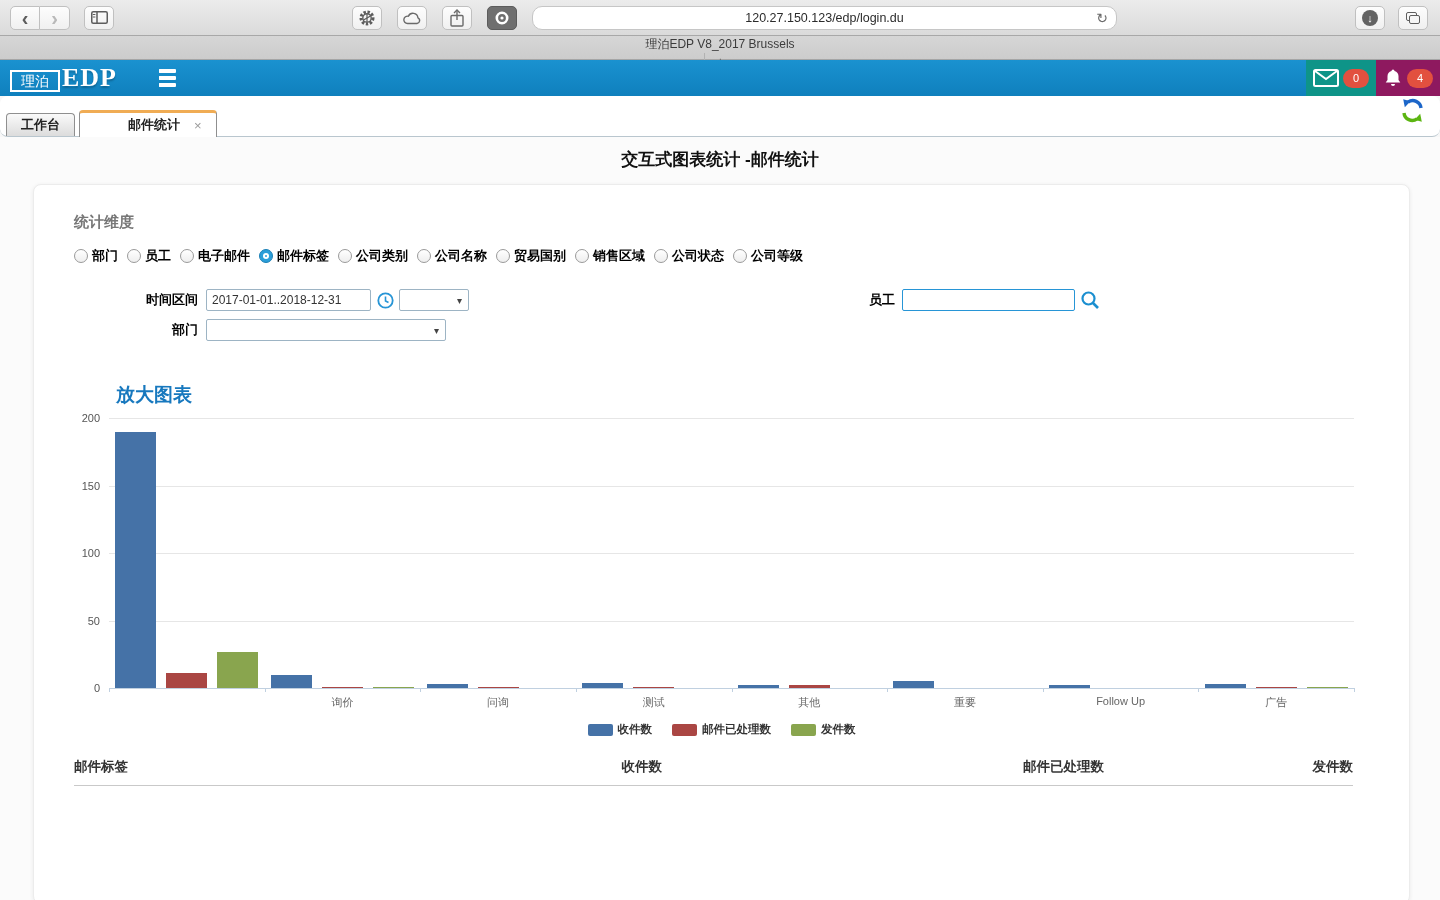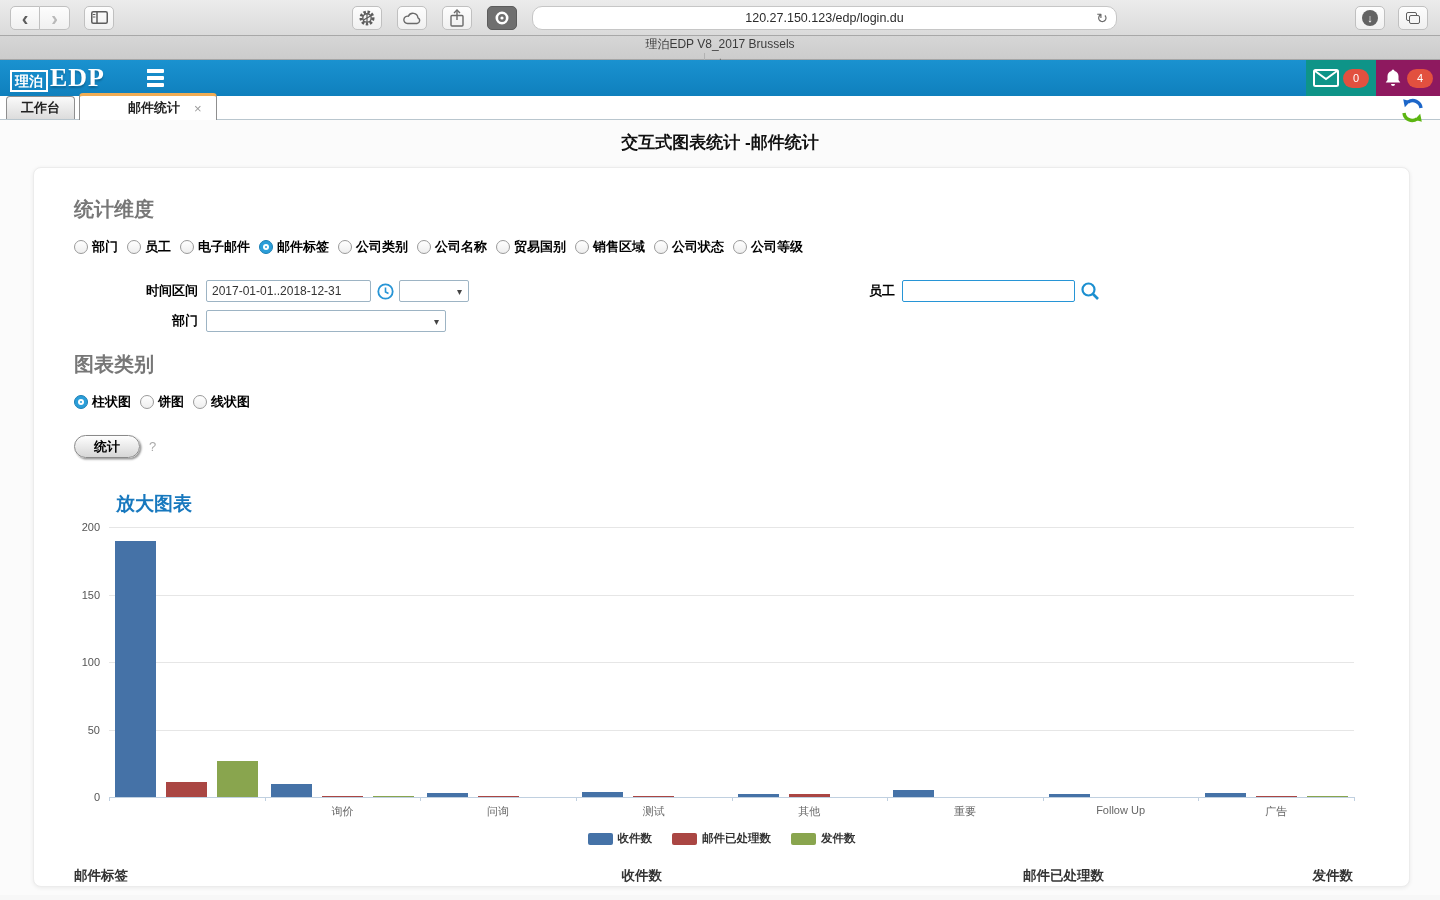--- a/index.html
+++ b/index.html
@@ -33,51 +33,51 @@
 
   .browser-tabstrip{height:24px;background:linear-gradient(#d6d6d6,#cccccc);
     border-bottom:1px solid #a5a5a5;display:flex;align-items:center;position:relative;flex-direction:column;}
   .bt-title{flex:1;text-align:center;font-size:12px;color:#3c3c3c;}
   .bt-plus{width:32px;height:100%;border-left:1px solid #b2b2b2;display:flex;align-items:center;
     justify-content:center;color:#6f6f6f;font-size:15px;}
 
   
   .app-header{height:36px;background:linear-gradient(#1a92d0,#0f80bd);display:flex;align-items:center;position:relative;}
   .logo{display:flex;align-items:baseline;margin-left:10px;color:#fff;}
-  .logo-cn{border:2px solid #fff;padding:0 3px;font-size:14px;font-weight:bold;line-height:18px;}
+  .logo-cn{border:2px solid #fff;padding:0 9px;font-size:14px;font-weight:normal;line-height:18px;}
   .logo-en{font-size:26px;font-weight:800;letter-spacing:1px;margin-left:2px;
     font-family:"Liberation Serif","DejaVu Serif",serif;text-shadow:0 2px 2px rgba(0,0,0,.25);}
   .menu-ico{margin-left:42px;display:flex;flex-direction:column;gap:3px;}
   .menu-ico .row{display:flex;align-items:center;gap:4px;}
   .menu-ico .dot{width:4px;height:4px;background:#fff;border-radius:1px;}
   .menu-ico .bar{width:17px;height:3.5px;background:#fff;border-radius:1px;}
   .hdr-right{margin-left:auto;display:flex;height:100%;}
   .hdr-btn{height:100%;display:flex;align-items:center;padding:0 7px;}
   .hdr-mail{background:#0e9488;}
   .hdr-bell{background:#8e195f;}
   .badge{min-width:26px;height:19px;border-radius:10px;background:#e2503f;color:#fff;
     font-size:11px;display:flex;align-items:center;justify-content:center;margin-left:4px;padding:0 6px;}
 
   
-  .page-tabbar{height:24px;background:#fff;border-bottom:1px solid #b9c6ce;position:relative;
-    display:flex;align-items:flex-end;padding-left:6px;}
+  .page-tabbar{height:41px;background:#fff;border-bottom:1px solid #b9c6ce;position:relative;
+    display:flex;align-items:flex-end;padding-left:6px;border-radius:8px;}
   .ptab{height:23px;display:flex;align-items:center;padding:0 14px;font-size:13px;font-weight:bold;
     color:#222;border:1px solid #8f8f8f;border-bottom:none;border-radius:4px 4px 0 0;margin-right:4px;}
   .ptab-idle{background:linear-gradient(#fafafa,#dcdcdc);}
   .ptab-active{height:27px;background:#fff;border-top:3px solid #f0ac54;position:relative;z-index:2;margin-bottom:-1px;padding-left:48px;}
   .ptab-close{margin-left:14px;color:#9a9a9a;font-size:13px;font-weight:normal;}
   .sync-ico{position:absolute;right:14px;top:1px;}
 
   
   .content{height:775px;background:#fbfbfb;}
   .page-title{text-align:center;font-size:17px;font-weight:bold;color:#111;padding-top:11px;}
   .card{position:relative;margin:13px 30px 0 33px;background:#fff;border:1px solid #ececec;
     border-radius:8px;box-shadow:0 1px 4px rgba(0,0,0,.07);padding:28px 0 0 0;height:720px;overflow:hidden;}
   .card-inner{padding-left:40px;}
-  .section-title{font-size:20px;font-weight:bold;color:#777;margin-bottom:15px;}
+  .section-title{font-size:15px;font-weight:bold;color:#777;margin-bottom:15px;}
   .radio-row{display:flex;align-items:center;margin-bottom:24px;}
   .radio-item{display:flex;align-items:center;margin-right:9px;}
   .radio{width:14px;height:14px;border-radius:50%;background:linear-gradient(#fff,#eee);
     border:1px solid #9a9a9a;display:inline-block;position:relative;flex:none;}
   .radio.sel{background:#2b9ed9;border-color:#1b7fb5;}
   .radio.sel::after{content:'';position:absolute;left:3px;top:3px;right:3px;bottom:3px;background:#fff;border-radius:50%;}
   .radio.sel::before{content:'';position:absolute;left:5px;top:5px;right:5px;bottom:5px;background:#2b9ed9;border-radius:50%;z-index:1;}
   .radio-label{font-size:13px;font-weight:bold;color:#000;margin-left:4px;white-space:nowrap;}
 
   .form-row{display:flex;align-items:center;margin-bottom:8px;position:relative;}
@@ -324,39 +324,20 @@
         </div>
       </div>
 
       <div class="form-row">
         <span class="form-label">部门</span>
         <div class="fake-select sel-dept">
           <span>▾</span>
         </div>
       </div>
 
-      <div class="chart-block">
-        <div class="section-title">图表类别</div>
-        <div class="radio-row" id="type-radios">
-            <label class="radio-item">
-              <span class="radio sel"></span>
-              <span class="radio-label">柱状图</span>
-            </label>
-            <label class="radio-item">
-              <span class="radio"></span>
-              <span class="radio-label">饼图</span>
-            </label>
-            <label class="radio-item">
-              <span class="radio"></span>
-              <span class="radio-label">线状图</span>
-            </label>
-          </div>
-
-        <button class="stat-btn">统计</button><span class="help-q">?</span>
-      </div>
     </div>
 
     <a href="#" class="zoom-link">放大图表</a>
 
     <div id="chart-area">
         <div class="ylab" style="left: 26px; top: 271px;">0</div>
         <div class="gridline" style="left: 75px; top: 209.5px; width: 1245px;"></div>
         <div class="ylab" style="left: 26px; top: 203.5px;">50</div>
         <div class="gridline" style="left: 75px; top: 142px; width: 1245px;"></div>
         <div class="ylab" style="left: 26px; top: 136px;">100</div>

